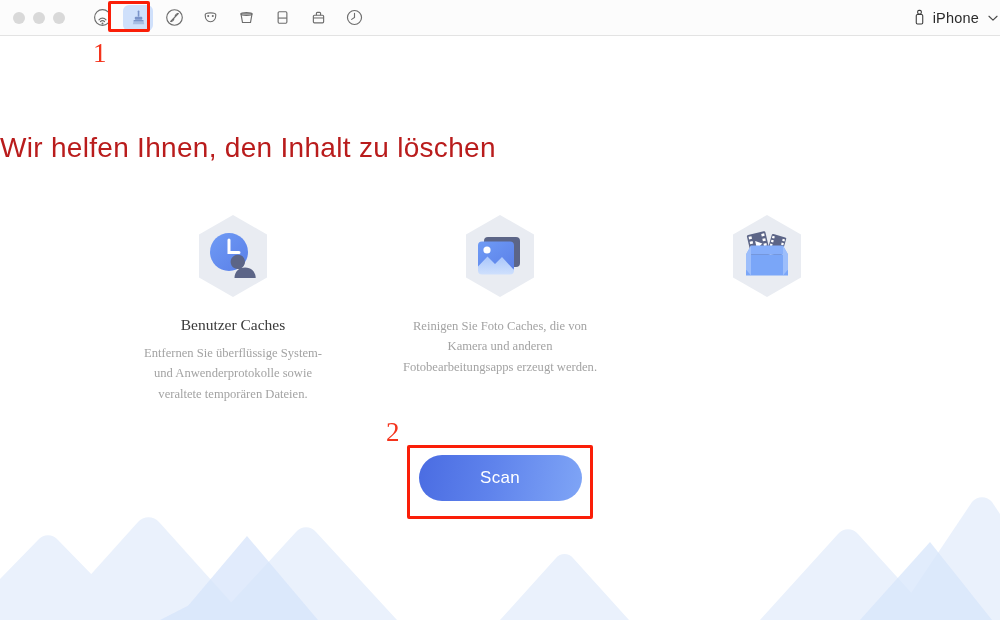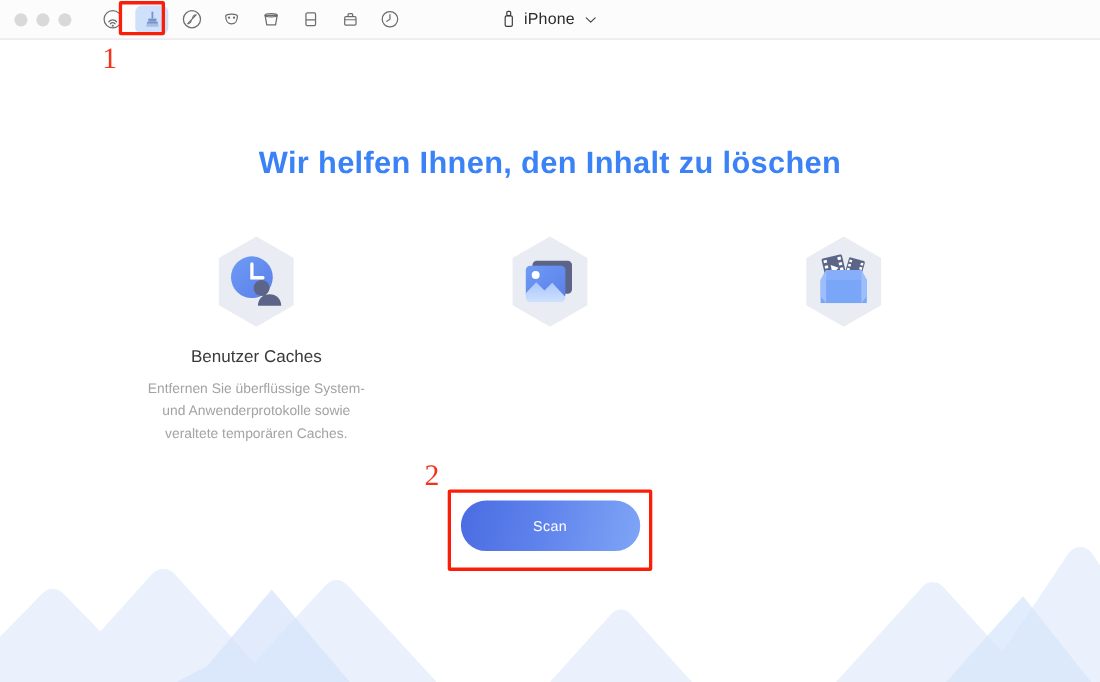--- a/index.html
+++ b/index.html
@@ -63,45 +63,45 @@
     line-height: 1;
     text-shadow: 1px 1px 0 #ffffff, -1px 1px 0 #ffffff;
   }
   #annot-1 { left: 93px; top: 40px; }
   #annot-2 { left: 386px; top: 419px; }
 
   
   .device {
     position: absolute; left: 0; top: 0;
     width: 1000px; height: 36px;
-    display: flex; align-items: center; justify-content: center;
+    display: flex; align-items: center; justify-content: flex-end;
     gap: 7px;
     pointer-events: none;
   }
   .device > * { pointer-events: auto; }
   .device-name {
     font-size: 14.5px; color: #2b2b2b; letter-spacing: .2px;
   }
 
   
   .content {
     position: absolute; top: 36px; left: 0;
     width: 1000px; height: 584px;
   }
   .headline {
     position: absolute; top: 96px; left: 0; width: 1000px;
-    text-align: center;
-    font-size: 28px; color: #3b82f6; font-weight: 700;
+    text-align: left;
+    font-size: 28px; color: #b91c1c; font-weight: 400;
     letter-spacing: .3px;
   }
 
   .cards {
     position: absolute; top: 174px; left: 120px;
     width: 760px;
-    display: flex; justify-content: space-between;
+    display: flex; justify-content: space-between; font-family: Liberation Serif, serif;
   }
   .card { width: 226px; text-align: center; }
   .card-icon {
     width: 92px; height: 92px; margin: 0 auto 14px;
     position: relative;
   }
   .card-title {
     font-size: 15.5px; color: #3a3a3a; font-weight: 400;
     margin-bottom: 9px;
   }
@@ -112,21 +112,21 @@
 
   
   .scan-wrap {
     position: absolute; top: 419px; left: 0; width: 1000px;
     display: flex; justify-content: center;
   }
   .scan-btn {
     width: 163px; height: 46px;
     border: none; border-radius: 23px;
     background: linear-gradient(100deg, #4a6ce2 0%, #5f83ec 45%, #7fa5f6 100%);
-    color: #ffffff; font-size: 13px;
+    color: #ffffff; font-size: 17px;
     font-family: "Liberation Sans", sans-serif;
     cursor: pointer;
     letter-spacing: .3px;
   }
   #hl-scan { left: 407px; top: 445px; width: 186px; height: 74px; }
 
   
   .mountains {
     position: absolute; left: 0; bottom: 0;
     width: 1000px; height: 140px;
@@ -241,21 +241,21 @@
                 <stop offset="0%" stop-color="#6f9bf5"></stop>
                   <stop offset="100%" stop-color="#5a7fe8"></stop>
               </linearGradient>
             </defs>
             <circle cx="42" cy="42" r="19" fill="url(#g1)"></circle>
             <path d="M42 30v12.5h10" fill="none" stroke="#ffffff" stroke-width="3" stroke-linecap="round"></path>
             <path d="M58 52a7.2 7.2 0 1 1 0-.3zM47.5 68c0-6.6 4.8-10.6 10.6-10.6S68.7 61.4 68.7 68z" fill="#5c6587"></path>
           </svg>
         </div>
         <div class="card-title">Benutzer Caches</div>
-        <div class="card-desc">Entfernen Sie überflüssige System- und Anwenderprotokolle sowie veraltete temporären Caches.</div>
+        <div class="card-desc">Entfernen Sie überflüssige System- und Anwenderprotokolle sowie veraltete temporären Dateien.</div>
       </div>
 
       <div class="card">
         <div class="card-icon">
           <svg width="92" height="92" viewBox="0 0 92 92">
             <path d="M46 5 80 24.5v43L46 87 12 67.5v-43z" fill="#e9ecf2"></path>
             <defs>
               <linearGradient id="g2" x1="0" y1="0" x2="1" y2="1">
                 <stop offset="0%" stop-color="#6f9bf5"></stop>
                   <stop offset="100%" stop-color="#5a7fe8"></stop>
@@ -264,20 +264,21 @@
                 <stop offset="0%" stop-color="#a9c6fb"></stop>
                   <stop offset="100%" stop-color="#cfe0fd"></stop>
               </linearGradient>
             </defs>
             <rect x="30" y="27" width="36" height="30" rx="4" fill="#5c6587"></rect>
             <rect x="24" y="31.5" width="36" height="30" rx="4" fill="url(#g2)"></rect>
             <circle cx="33" cy="40" r="3.6" fill="#ffffff"></circle>
             <path d="M24 56.5l9.5-10 7.5 7.5 7-7 12 13v.5a4 4 0 0 1-4 4H28a4 4 0 0 1-4-4z" fill="url(#g2b)"></path>
           </svg>
         </div>
+        <div class="card-desc">Reinigen Sie Foto Caches, die von Kamera und anderen Fotobearbeitungsapps erzeugt werden.</div>
       </div>
 
       <div class="card">
         <div class="card-icon">
           <svg width="92" height="92" viewBox="0 0 92 92">
             <path d="M46 5 80 24.5v43L46 87 12 67.5v-43z" fill="#e9ecf2"></path>
             <g transform="rotate(-13 46 38)">
               <rect x="29" y="21" width="19" height="24" rx="1.5" fill="#5c6587"></rect>
               <g fill="#ffffff">
                 <rect x="30.5" y="23" width="3" height="2.6"></rect>

